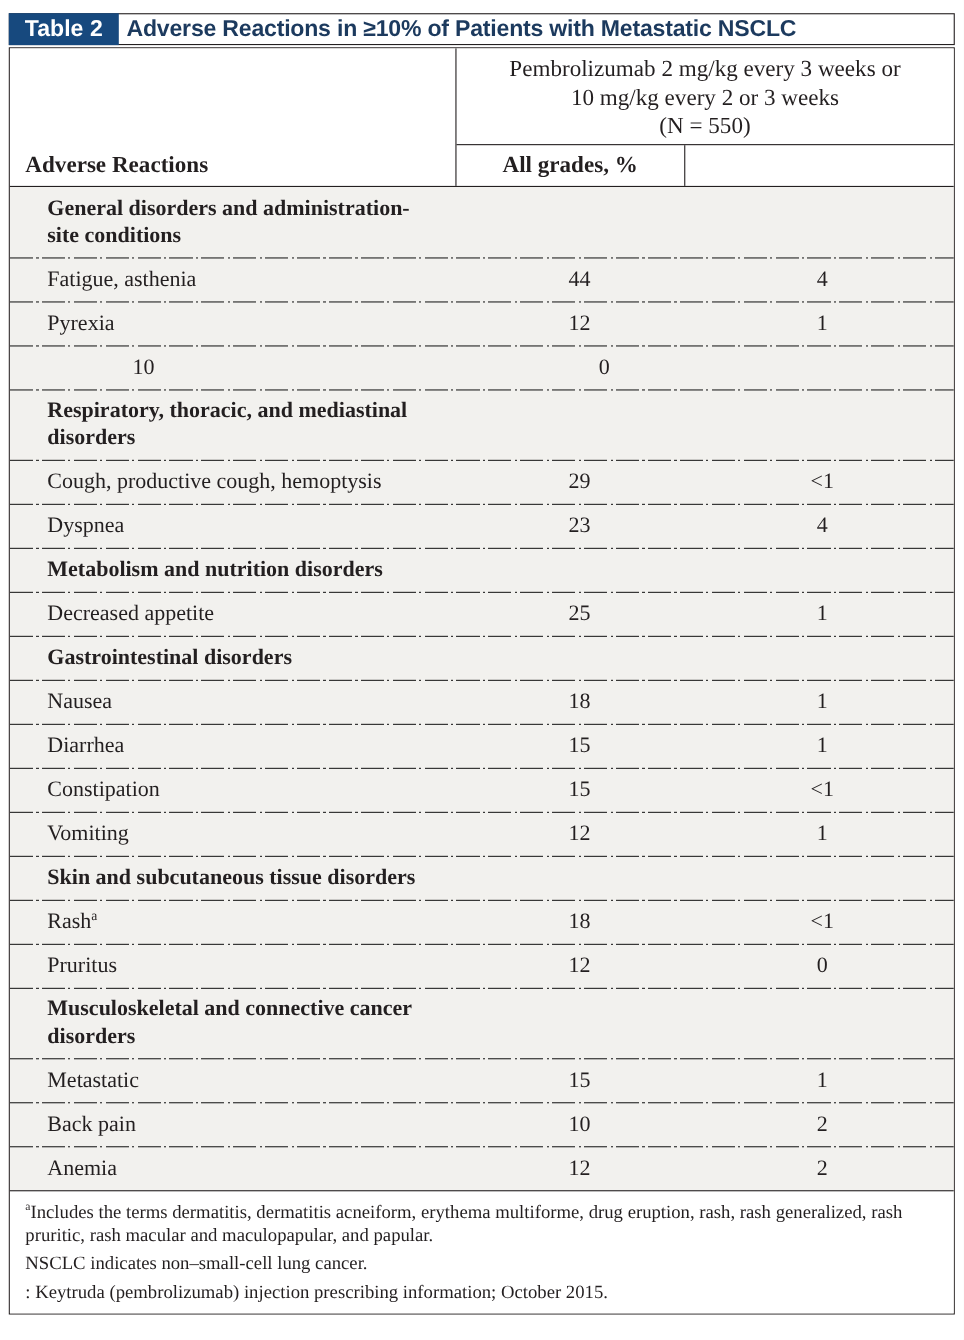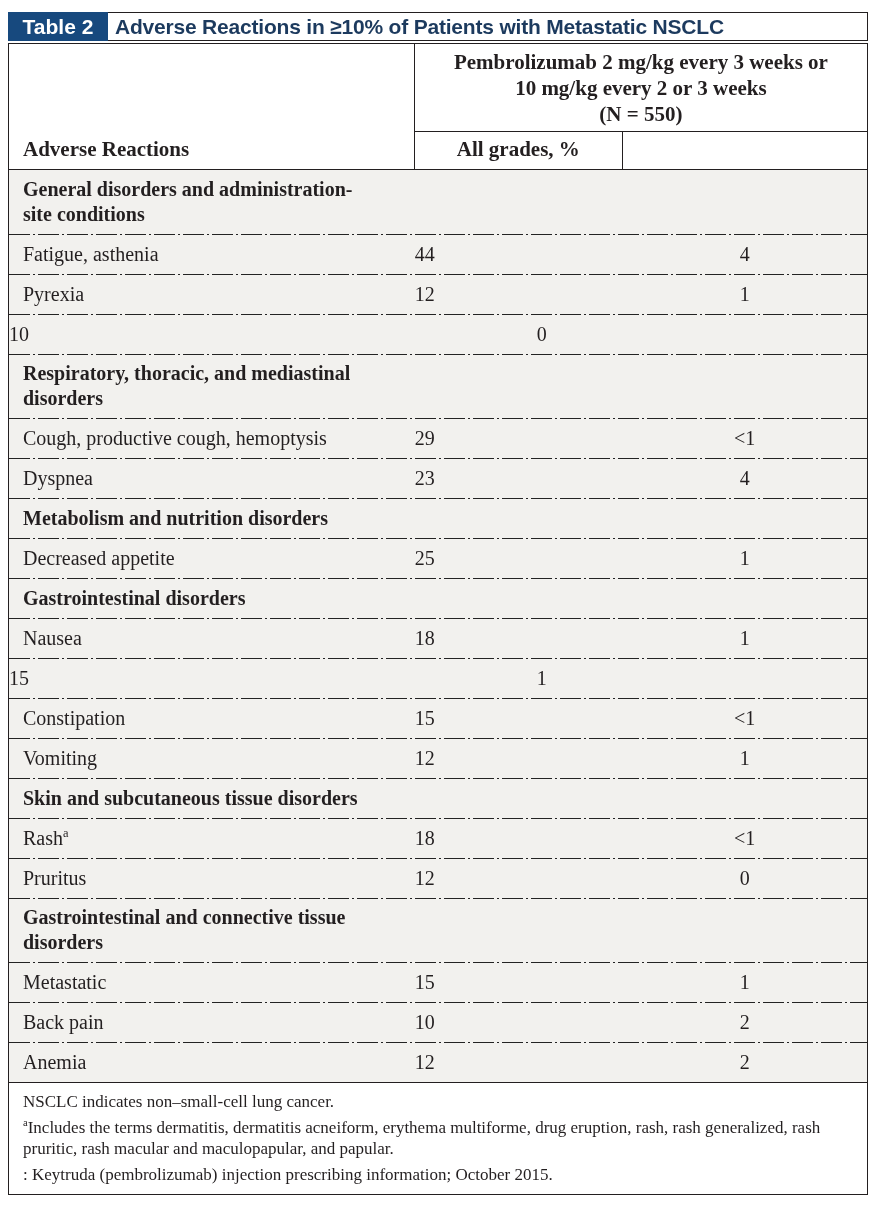--- a/index.html
+++ b/index.html
@@ -46,42 +46,42 @@
   
   .thead{display:flex;background:#fff;border-bottom:1.5px solid var(--ink);}
   .th-left{
     flex:0 0 47.3%;border-right:1px solid var(--ink);
     display:flex;align-items:flex-end;
     padding:0 0 7px 14px;
     font-weight:bold;font-size:21px;
   }
   .th-right{flex:1;display:flex;flex-direction:column;}
   .th-group{
-    text-align:center;font-weight:bold;font-size:21px;line-height:26px;
+    text-align:center;font-weight:normal;font-size:21px;line-height:26px;
     padding:5px 4px 4px;white-space:pre-line;
     border-bottom:1px solid var(--ink);
   }
   .th-sub{display:flex;flex:1;align-items:center;}
   .th-sub .sub{
     display:flex;align-items:center;justify-content:center;
     font-weight:bold;font-size:21px;padding:5px 0 7px;
   }
   .sub-all{flex:0 0 46%;border-right:1px solid var(--ink);}
   .sub-g3{flex:1;}
 
   
   .tbody{background:var(--body-bg);}
-  .row{display:flex;align-items:center;min-height:40px;position:relative;}
+  .row{display:flex;align-items:center;min-height:40px;position:relative;padding-left:20px;}
   .row + .row::before{
     content:"";position:absolute;left:0;top:0;height:1px;width:100%;
     background-image:repeating-linear-gradient(to right,var(--rule) 0 21px,transparent 21px 24px,var(--rule) 24px 26px,transparent 26px 29px);
   }
   .cell{font-size:20px;}
   .cell.label{flex:0 0 47.3%;padding:4px 4px 4px 14px;}
-  .cell.val-all{flex:0 0 24.2%;text-align:left;}
+  .cell.val-all{flex:0 0 24.2%;text-align:center;}
   .cell.val-g3{flex:1;text-align:center;}
   .row.category .cell.label{
     flex:1 1 auto;font-weight:bold;white-space:pre-line;line-height:25px;
     padding-top:7px;padding-bottom:7px;
   }
   sup{font-size:0.62em;vertical-align:super;line-height:0;}
 
   
   .tfoot{
     background:#fff;border-top:1.5px solid var(--ink);
@@ -157,20 +157,21 @@
         </div>
         <div class="row category">
           <div class="cell label">Gastrointestinal disorders</div>
         </div>
         <div class="row data">
           <div class="cell label">Nausea</div>
           <div class="cell val-all">18</div>
           <div class="cell val-g3">1</div>
         </div>
         <div class="row data">
+          <div class="cell label">Diarrhea</div>
           <div class="cell val-all">15</div>
           <div class="cell val-g3">1</div>
         </div>
         <div class="row data">
           <div class="cell label">Constipation</div>
           <div class="cell val-all">15</div>
           <div class="cell val-g3">&lt;1</div>
         </div>
         <div class="row data">
           <div class="cell label">Vomiting</div>
@@ -184,40 +185,40 @@
           <div class="cell label">Rash<sup>a</sup></div>
           <div class="cell val-all">18</div>
           <div class="cell val-g3">&lt;1</div>
         </div>
         <div class="row data">
           <div class="cell label">Pruritus</div>
           <div class="cell val-all">12</div>
           <div class="cell val-g3">0</div>
         </div>
         <div class="row category">
-          <div class="cell label">Gastrointestinal and connective tissue
+          <div class="cell label">Musculoskeletal and connective cancer
 disorders</div>
         </div>
         <div class="row data">
           <div class="cell label">Metastatic</div>
           <div class="cell val-all">15</div>
           <div class="cell val-g3">1</div>
         </div>
         <div class="row data">
           <div class="cell label">Back pain</div>
           <div class="cell val-all">10</div>
           <div class="cell val-g3">2</div>
         </div>
         <div class="row data">
           <div class="cell label">Anemia</div>
           <div class="cell val-all">12</div>
           <div class="cell val-g3">2</div>
         </div>
       </div>
 
     <div class="tfoot" id="tfoot">
+        <p><sup>a</sup>Includes the terms dermatitis, dermatitis acneiform, erythema multiforme, drug eruption, rash, rash generalized, rash pruritic, rash macular and maculopapular, and papular.</p>
         <p>NSCLC indicates non–small-cell lung cancer.</p>
-        <p><sup>a</sup>Includes the terms dermatitis, dermatitis acneiform, erythema multiforme, drug eruption, rash, rash generalized, rash pruritic, rash macular and maculopapular, and papular.</p>
         <p>: Keytruda (pembrolizumab) injection prescribing information; October 2015.</p>
       </div>
 
   </div>
 </div>
 
 </body></html>

